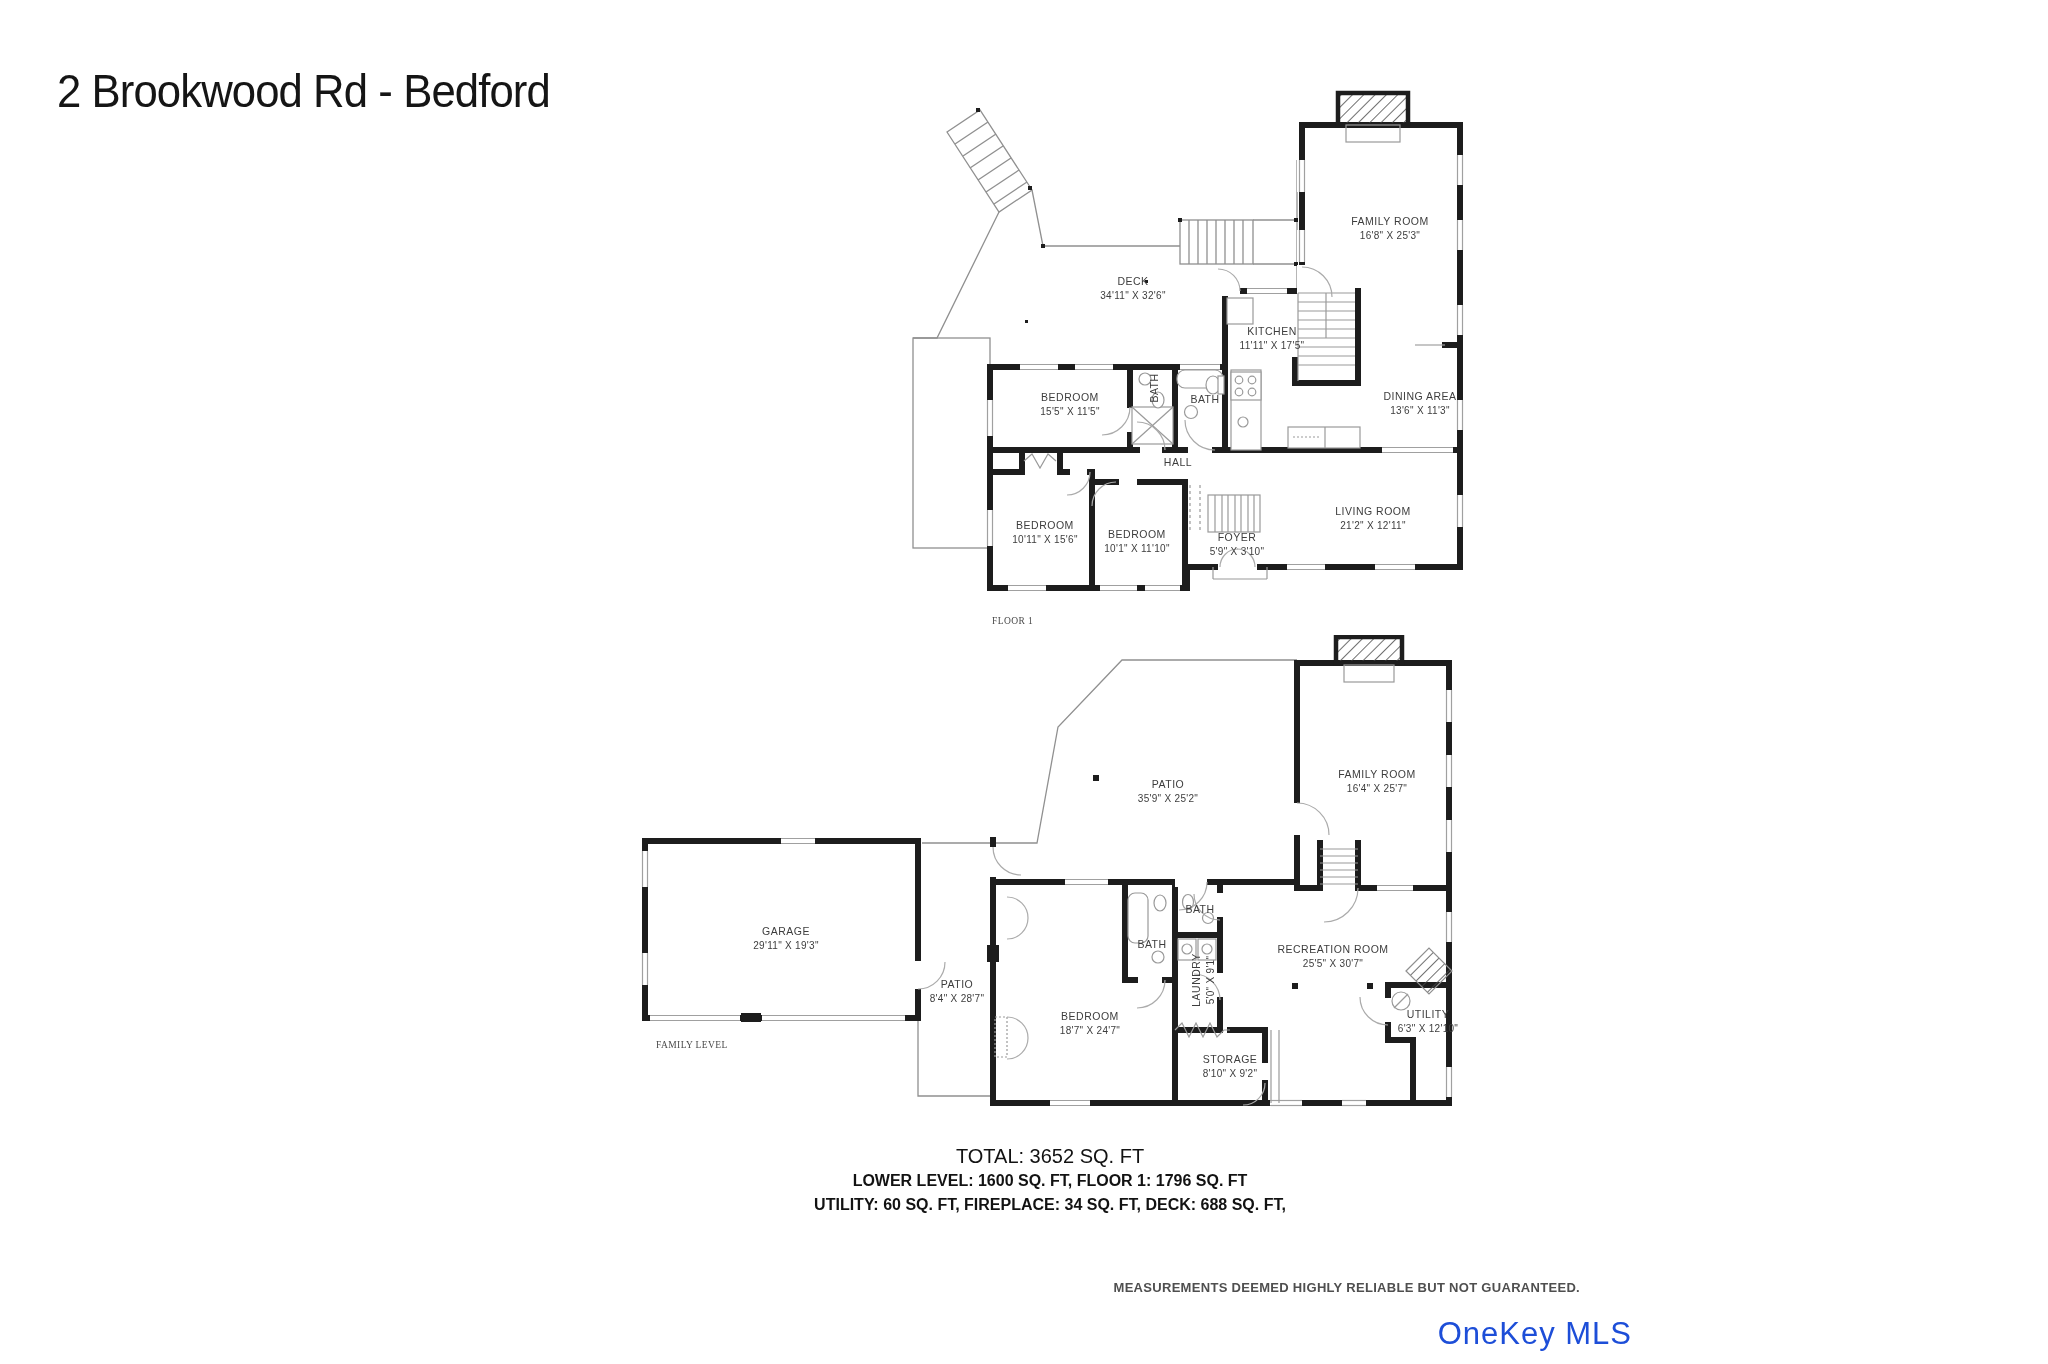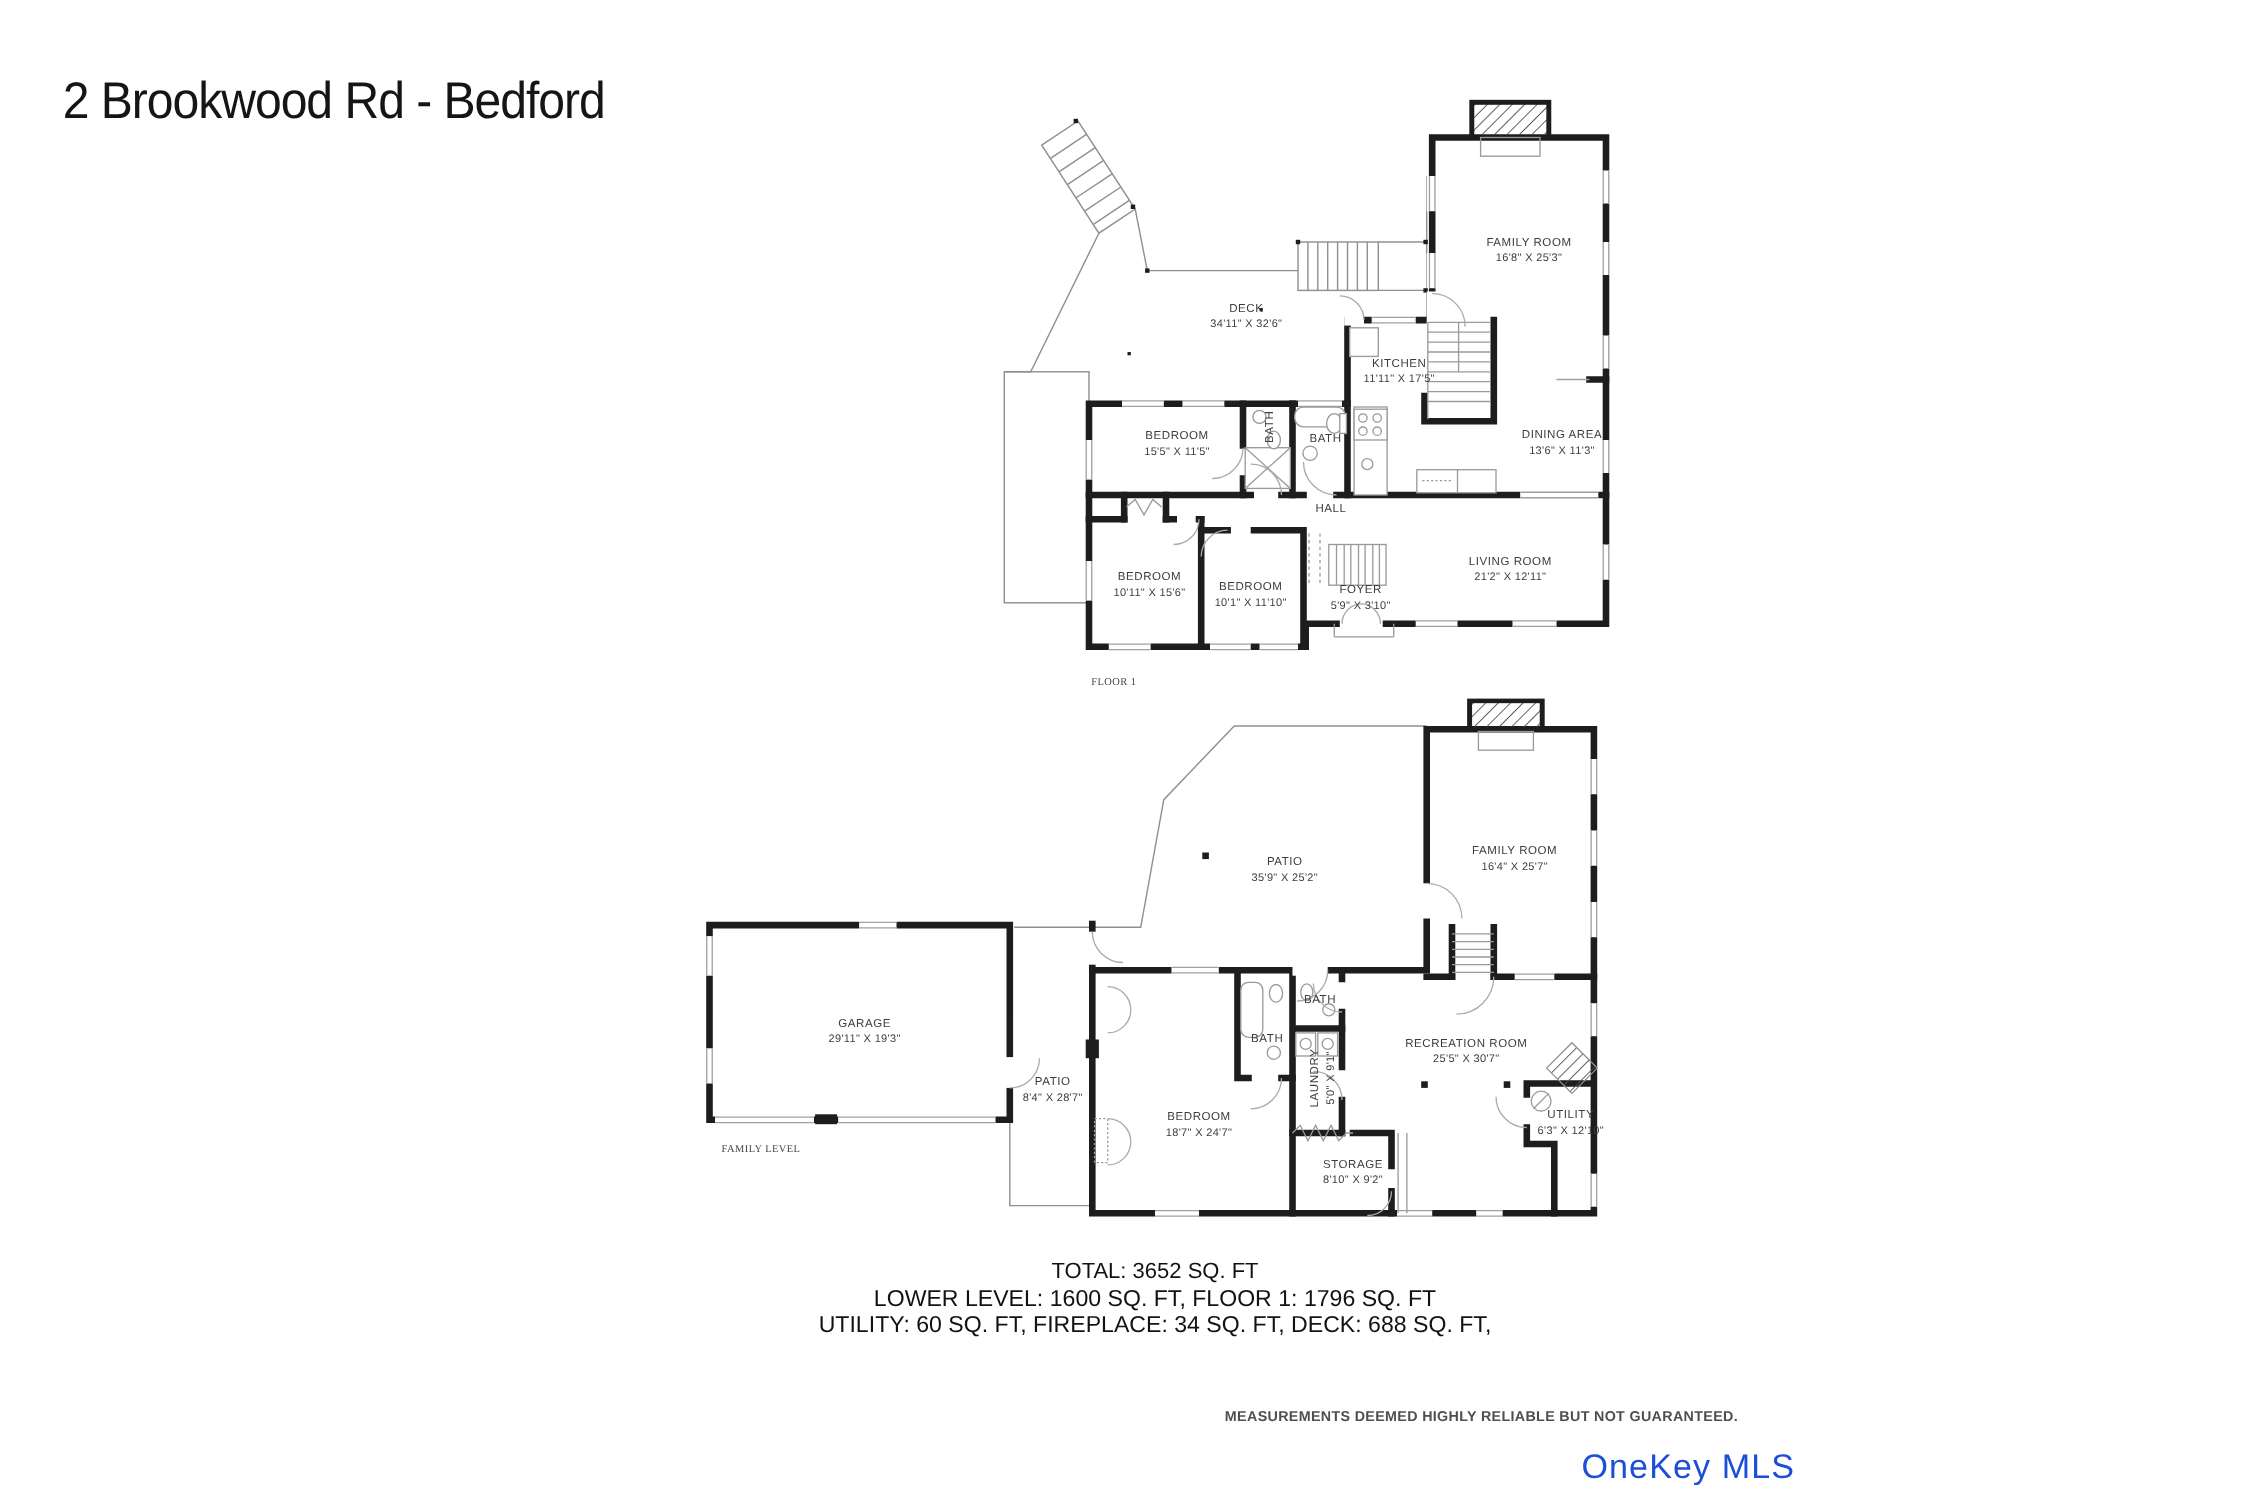--- a/index.html
+++ b/index.html
@@ -12,21 +12,21 @@
   #fp1{left:675px;top:70px;}
   #fp2{left:630px;top:635px;}
   .rlabel{position:absolute;transform:translate(-50%,-50%);text-align:center;color:#3d3d3d;
           white-space:nowrap;line-height:13.5px;}
   .rlabel .nm{display:block;font-size:10.5px;letter-spacing:.5px;}
   .rlabel .dm{display:block;font-size:10px;letter-spacing:.3px;}
   .rlabel.vert{transform:translate(-50%,-50%) rotate(-90deg);}
   .caption{position:absolute;font-size:9.5px;color:#4a4a4a;letter-spacing:.4px;font-family:Liberation Serif, serif;}
   .summary{position:absolute;left:500px;top:1144px;width:1100px;text-align:center;color:#121212;}
   .summary .l1{font-size:20px;font-weight:400;line-height:25px;}
-  .summary .ln{font-size:21px;font-weight:400;line-height:24px;}
+  .summary .ln{font-size:16px;font-weight:700;line-height:24px;}
   .disclaimer{position:absolute;left:500px;top:1280px;width:1080px;text-align:right;
               font-size:13px;font-weight:700;color:#4f4f4f;letter-spacing:.3px;}
   .watermark{position:absolute;right:12px;top:1316px;font-size:31px;color:#1d4ed8;
              letter-spacing:1px;font-weight:400;}
 </style>
 </head>
 <body>
 
 <div class="page">
 
@@ -370,21 +370,21 @@
   <div class="rlabel" style="left:1070px;top:404px">
     <span class="nm">BEDROOM</span>
     <span class="dm">15'5" X 11'5"</span>
   </div>
   <div class="rlabel vert" style="left:1155px;top:388px">
     <span class="nm">BATH</span>
   </div>
   <div class="rlabel" style="left:1205px;top:400px">
     <span class="nm">BATH</span>
   </div>
-  <div class="rlabel" style="left:1210px;top:463px">
+  <div class="rlabel" style="left:1178px;top:463px">
     <span class="nm">HALL</span>
   </div>
   <div class="rlabel" style="left:1045px;top:532px">
     <span class="nm">BEDROOM</span>
     <span class="dm">10'11" X 15'6"</span>
   </div>
   <div class="rlabel" style="left:1137px;top:541px">
     <span class="nm">BEDROOM</span>
     <span class="dm">10'1" X 11'10"</span>
   </div>

